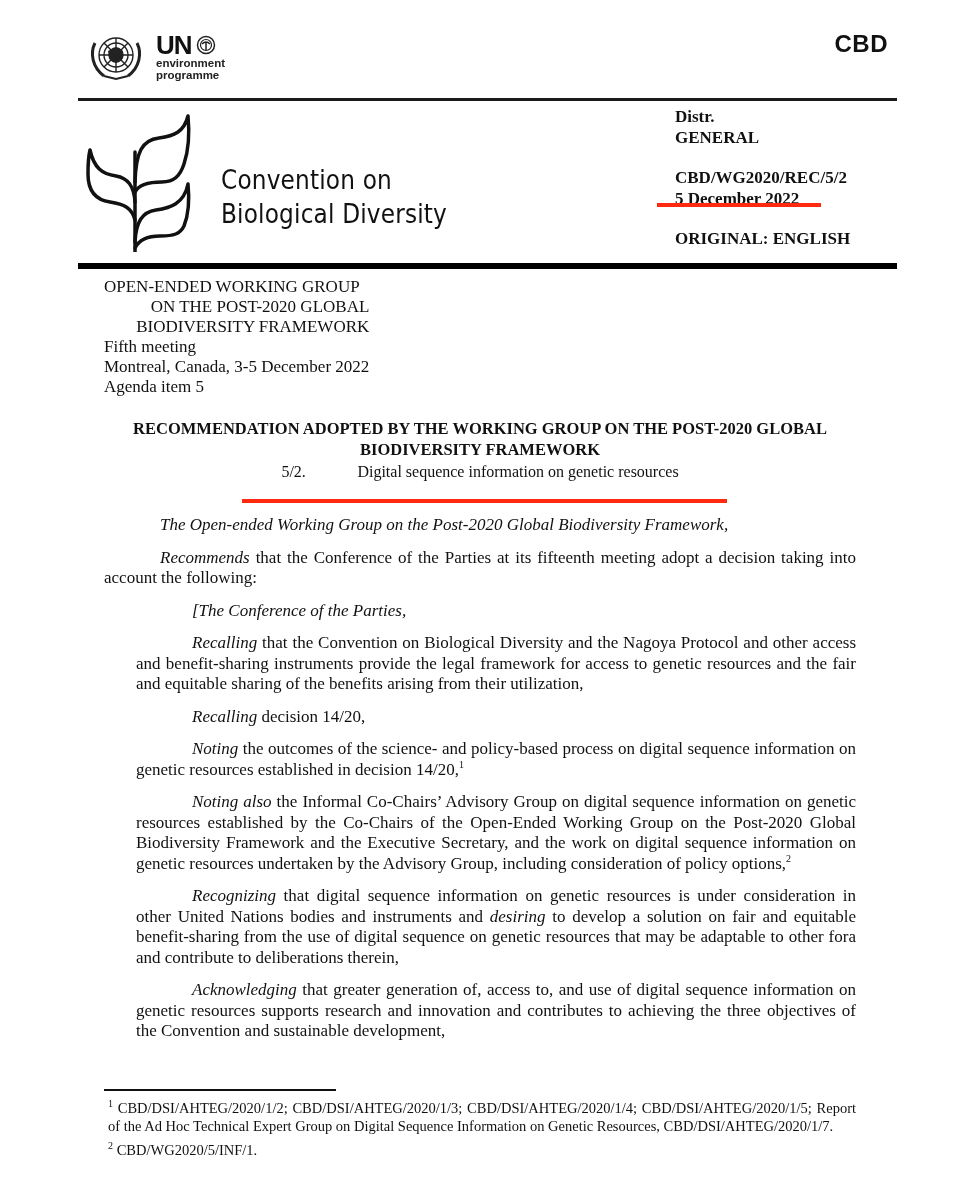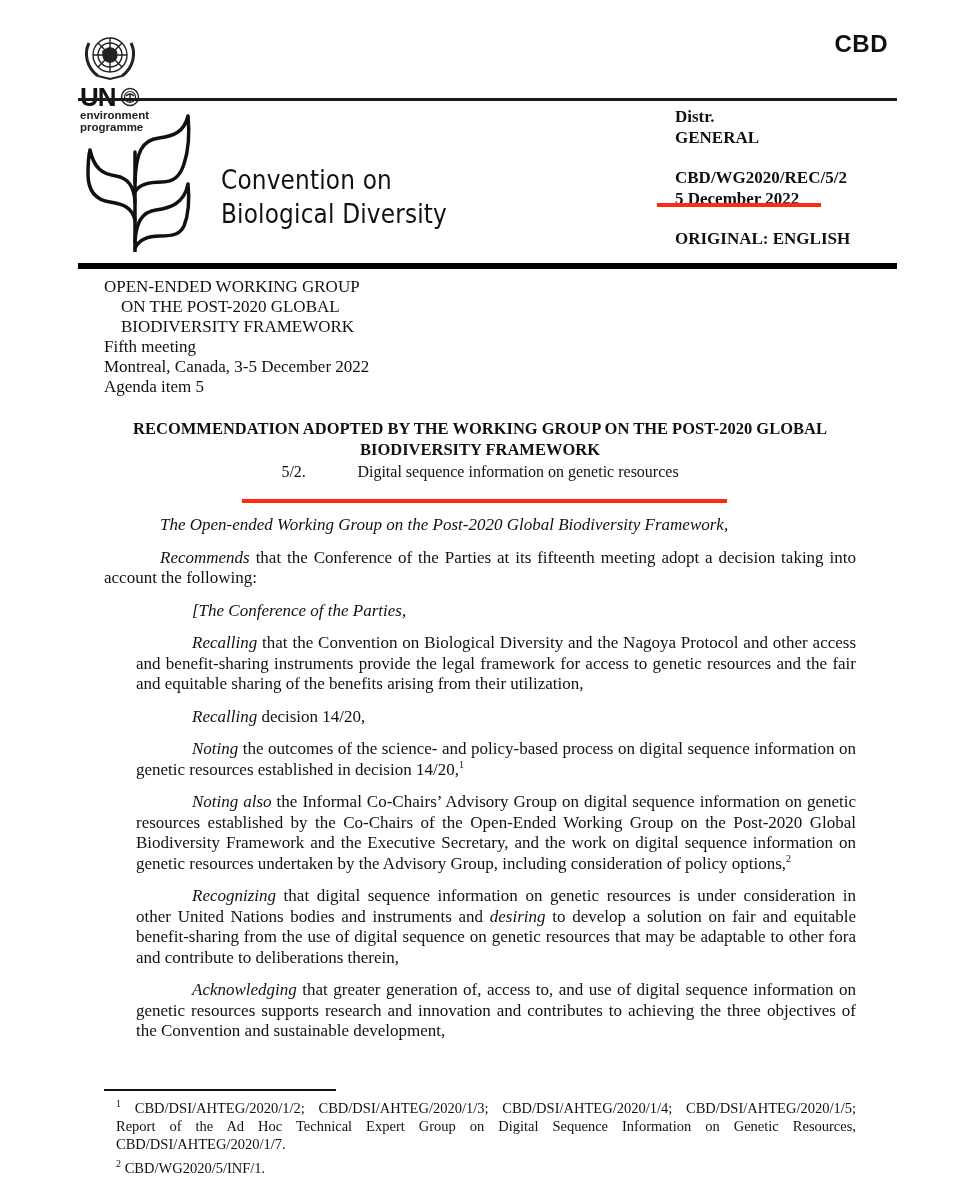--- a/index.html
+++ b/index.html
@@ -3,39 +3,39 @@
 <meta charset="utf-8">
 <style>
   html, body { margin:0; padding:0; background:#ffffff; }
   body { width:957px; height:1200px; position:relative; overflow:hidden;
          font-family:"Liberation Serif", "DejaVu Serif", serif; color:#111; }
   .abs { position:absolute; }
   .rule-thin { position:absolute; left:78px; top:98px; width:819px; height:3px; background:#1a1a1a; }
   .rule-thick { position:absolute; left:78px; top:263px; width:819px; height:6px; background:#000; }
   .red-line { position:absolute; background:#ff2a10; }
   .cbd-tag { position:absolute; right:69px; top:30px; font-family:"Liberation Sans","DejaVu Sans",sans-serif; font-weight:bold; font-size:24px; letter-spacing:0.5px; }
-  .unep-block { position:absolute; left:70px; top:29px; display:flex; align-items:center;flex-direction:column; }
+  .unep-block { position:absolute; left:86px; top:29px; display:flex; align-items:center; }
   .un-letters { font-family:"Liberation Sans","DejaVu Sans",sans-serif; font-weight:bold; font-size:26px; line-height:24px; letter-spacing:-1px; }
   .unep-sub { font-family:"Liberation Sans","DejaVu Sans",sans-serif; font-weight:bold; font-size:11.5px; line-height:12px; color:#222; }
   .cbd-title { position:absolute; left:221px; top:163px; font-family:"DejaVu Sans","Liberation Sans",sans-serif; font-size:27px; line-height:34px; color:#111; transform:scaleX(0.86); transform-origin:left top; letter-spacing:0.2px; }
   .distr { position:absolute; left:675px; top:107px; font-size:17px; line-height:20.5px;font-weight:bold; }
   .distr div { white-space:nowrap; }
   .meeting { position:absolute; left:104px; top:277px; font-size:17px; line-height:20px; }
-  .meeting .ind { padding-left:17px; }
+  .meeting .ind { padding-left:17px;text-align:right; }
   .heading { position:absolute; left:104px; top:419px; width:752px; text-align:center; font-weight:bold; font-size:16.5px; line-height:20.5px; }
   .subheading { position:absolute; left:104px; top:463px; width:752px; text-align:center; font-weight:normal; font-size:16px; }
   .subheading .num { display:inline-block; width:76px; text-align:left; }
   .body { position:absolute; left:104px; top:515px; width:752px; font-size:17px; line-height:20.5px; text-align:justify; }
   .body p { margin:0 0 12px 0; text-indent:56px; }
   .body .inner { margin-left:32px; }
   .body .inner p { text-indent:56px; }
   sup { font-size:10px; line-height:0; vertical-align:super; }
   .fn-rule { position:absolute; left:104px; top:1089px; width:232px; height:1.5px; background:#111; }
   .footnotes { position:absolute; left:104px; top:1099px; width:752px; font-size:14.5px; line-height:18px; text-align:justify; }
-  .footnotes p { margin:0 0 6px 12px; }
+  .footnotes p { margin:0 0 6px 4px; }
   i { font-style:italic; }
 </style>
 </head>
 <body>
 
 <div class="unep-block">
   <svg width="60" height="56" viewBox="0 0 60 56">
     <g fill="none" stroke="#222" stroke-width="1.4">
       <circle cx="30" cy="26" r="17"></circle>
       <circle cx="30" cy="26" r="12"></circle>

